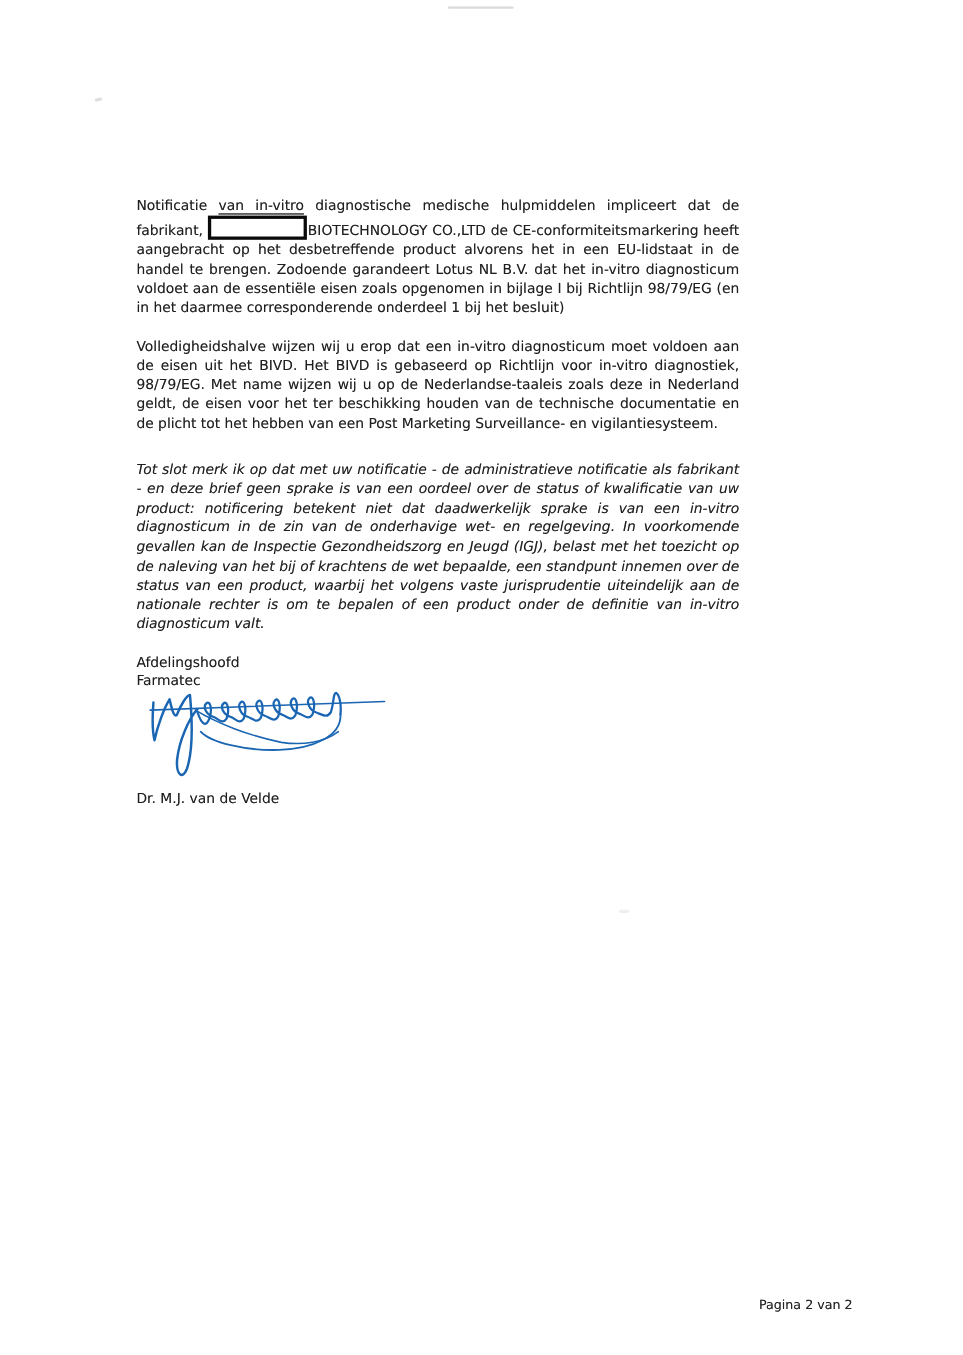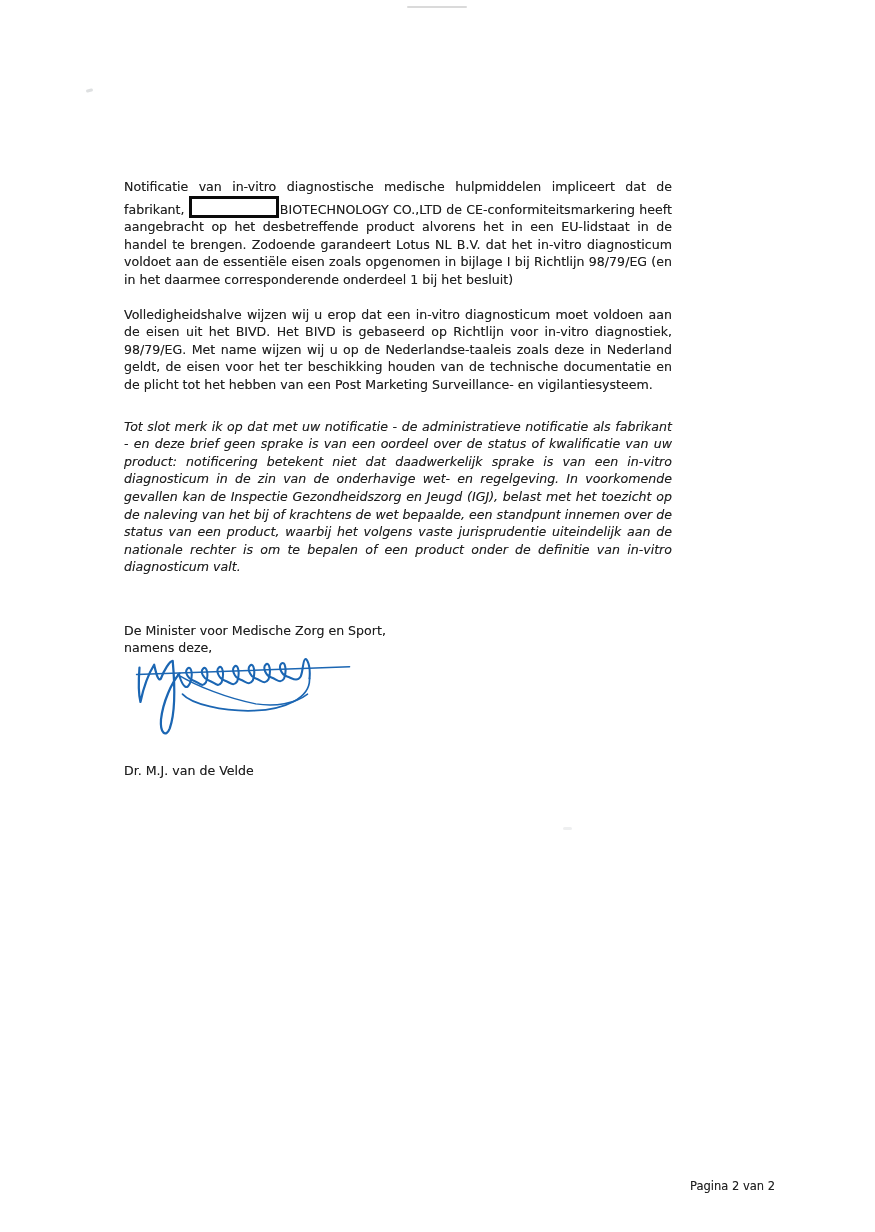--- a/index.html
+++ b/index.html
@@ -28,20 +28,21 @@
     text-align: justify;
     margin: 0 0 17px 0;
     color: #1f1f1f;
     text-shadow: 0 0 0.4px rgba(20,20,20,0.45);
   }
   .para.italic {
     font-style: italic;
     margin-top: 24px;
   }
   .underlined {
+    text-decoration: underline;
     text-decoration-thickness: 1px;
     text-underline-offset: 3px;
     margin-top: 45px;
   }
   .redaction {
     display: inline-block;
     width: 84px;
     height: 16px;
     background: #ffffff;
     border: 3px solid #0a0a0a;
@@ -60,21 +61,21 @@
     line-height: 17.6px;
     text-shadow: 0 0 0.4px rgba(20,20,20,0.45);
   }
   .signature {
     margin-top: -2px;
     margin-left: 2px;
     width: 240px;
     height: 86px;
   }
   .signer-name {
-    margin-top: 21px;
+    margin-top: 5px;
     font-size: 12.6px;
     line-height: 17.6px;
     text-shadow: 0 0 0.4px rgba(20,20,20,0.45);
   }
   .footer {
     position: absolute;
     left: 690px;
     top: 1179px;
     font-size: 11.5px;
     color: #222;
@@ -122,25 +123,25 @@
   <div class="artifact-speck-2"></div>
 
   <div class="letter-body">
 
     <p class="para"><span>Notificatie </span><span class="underlined">van in-vitro</span><span> diagnostische medische hulpmiddelen impliceert dat de fabrikant, </span><span class="redaction"></span><span>BIOTECHNOLOGY CO.,LTD de CE-conformiteitsmarkering heeft aangebracht op het desbetreffende product alvorens het in een EU-lidstaat in de handel te brengen. Zodoende garandeert Lotus NL B.V. dat het in-vitro diagnosticum voldoet aan de essentiële eisen zoals opgenomen in bijlage I bij Richtlijn 98/79/EG (en in het daarmee corresponderende onderdeel 1 bij het besluit)</span></p>
 
     <p class="para">Volledigheidshalve wijzen wij u erop dat een in-vitro diagnosticum moet voldoen aan de eisen uit het BIVD. Het BIVD is gebaseerd op Richtlijn voor in-vitro diagnostiek, 98/79/EG. Met name wijzen wij u op de Nederlandse-taaleis zoals deze in Nederland geldt, de eisen voor het ter beschikking houden van de technische documentatie en de plicht tot het hebben van een Post Marketing Surveillance- en vigilantiesysteem.</p>
 
     <p class="para italic">Tot slot merk ik op dat met uw notificatie - de administratieve notificatie als fabrikant - en deze brief geen sprake is van een oordeel over de status of kwalificatie van uw product: notificering betekent niet dat daadwerkelijk sprake is van een in-vitro diagnosticum in de zin van de onderhavige wet- en regelgeving. In voorkomende gevallen kan de Inspectie Gezondheidszorg en Jeugd (IGJ), belast met het toezicht op de naleving van het bij of krachtens de wet bepaalde, een standpunt innemen over de status van een product, waarbij het volgens vaste jurisprudentie uiteindelijk aan de nationale rechter is om te bepalen of een product onder de definitie van in-vitro diagnosticum valt.</p>
 
-    <div class="closing">
-      <div>De Minister voor Medische Zorg en Sport,</div>
-      <div>namens deze,</div>
+
+    <div class="signoff">
+      <div>Afdelingshoofd</div>
+      <div>Farmatec</div>
     </div>
-
 
     <div class="signature">
       <svg width="240" height="86" viewBox="0 0 240 88" xmlns="http://www.w3.org/2000/svg">
         <g fill="none" stroke="#1b66b3" stroke-linecap="round" stroke-linejoin="round">
 
           <path stroke-width="1.5" d="M8,20 L226,12"></path>
 
           <path stroke-width="2.3" d="M11,13 C10,26 10,40 12,48 C15,34 21,18 26,10 C28,18 30,28 33,24 C36,16 42,6 45,6 C47,28 48,58 42,75 C38,85 32,80 33,66 C35,48 44,28 52,19"></path>
 
           <path stroke-width="2.1" d="M52,22 C56,34 60,36 63,28 C66,20 64,10 60,14 C57,17 60,24 66,26 C72,28 75,34 79,28 C82,21 80,10 76,14 C73,17 76,24 82,26 C88,28 91,34 95,28 C98,20 96,9 92,13 C89,16 92,24 98,26 C104,28 107,33 111,27 C114,19 112,8 108,12 C105,15 108,23 114,25 C120,27 123,32 127,26 C130,18 128,7 124,11 C121,14 124,22 130,24 C136,26 139,31 143,25 C146,17 144,6 140,10 C137,13 140,21 146,23 C152,25 155,30 159,24 C162,16 160,5 156,9 C153,12 156,20 162,22 C168,24 172,28 176,22 C179,14 178,4 181,4 C184,6 186,14 185,24"></path>

